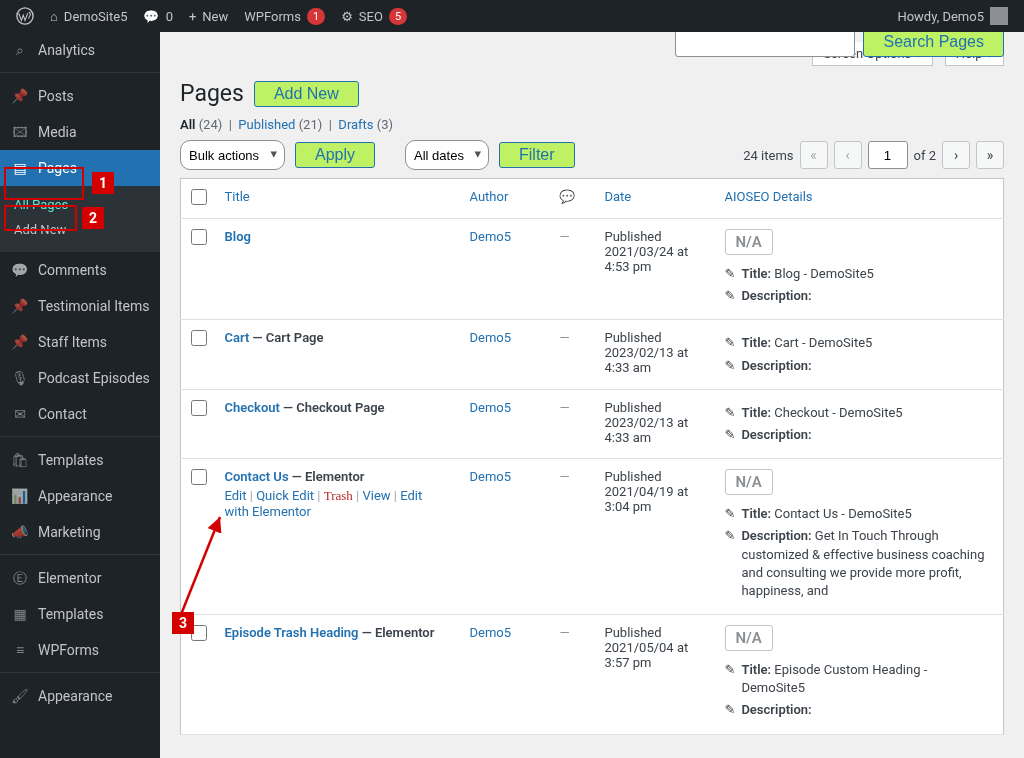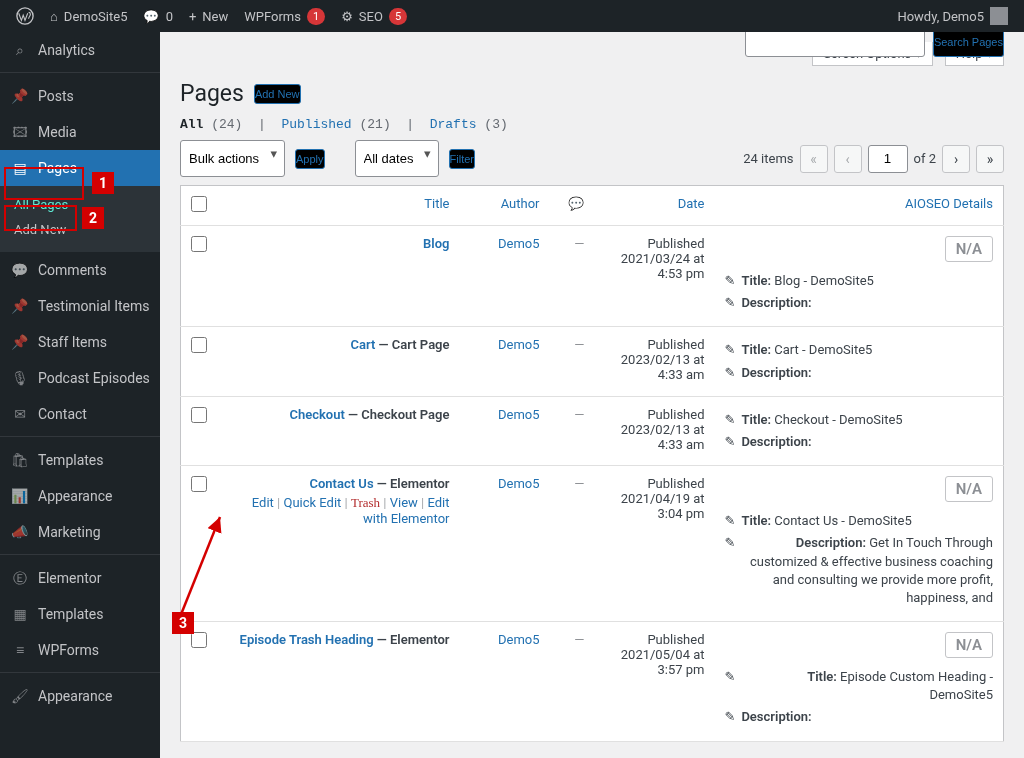--- a/index.html
+++ b/index.html
@@ -32,40 +32,40 @@
   .anno-box { position: absolute; border: 2px solid #d40000; pointer-events: none; z-index: 50; }
   .anno-num { position: absolute; background: #d40000; color: #fff; width: 22px; height: 22px; display: flex; align-items: center; justify-content: center; font-weight: 700; font-size: 14px; z-index: 51; }
   .anno-arrow { position: absolute; z-index: 51; }
 
   
   .content { flex: 1; padding: 0 20px 20px; overflow: auto; }
   .top-right-tabs { display: flex; justify-content: flex-end; gap: 12px; padding: 10px 0 0; }
   .top-right-tabs .tab { background: #fff; border: 1px solid #c3c4c7; border-top: none; padding: 4px 10px; font-size: 13px; cursor: pointer; display:flex; align-items:center; gap:4px; }
   .heading-row { display: flex; align-items: center; gap: 10px; margin: 14px 0 10px; }
   .heading-row h1 { font-size: 23px; font-weight: 400; color: #1d2327; }
-  .btn-secondary { background: #000000; border: 1px solid #2271b1; color: #2271b1; padding: 3px 0; font-size: 11px; border-radius: 3px; cursor: pointer; }
-
-  .subsubsub { font-size: 13px; color: #646970; margin-bottom: 8px; font-family: Liberation Mono, monospace; }
+  .btn-secondary { background: #bef264; border: 1px solid #2271b1; color: #2271b1; padding: 3px 19px; font-size: 16px; border-radius: 3px; cursor: pointer; }
+
+  .subsubsub { font-size: 13px; color: #646970; margin-bottom: 8px; }
   .subsubsub .current { font-weight:600; color: #1d2327; }
 
   .tablenav { display: flex; align-items: center; gap: 10px; margin: 8px 0; }
-  .tablenav select { padding: 3px 24px 3px 8px; border: 1px solid #8c8f94; border-radius: 3px; background:#fff; height:37px; font-size:13px; appearance:none; }
+  .tablenav select { padding: 3px 24px 3px 8px; border: 1px solid #8c8f94; border-radius: 10px; background:#fff; height:30px; font-size:13px; appearance:none; }
   .select-wrap { position:relative; display:inline-block; }
   .select-wrap::after { content:"▾"; position:absolute; right:8px; top:6px; pointer-events:none; color:#555; }
   .tablenav .pager { margin-left: auto; display: flex; align-items: center; gap: 6px; font-size: 13px; color:#3c434a; }
   .pager .pg-btn { border:1px solid #c3c4c7; background:#f6f7f7; width:28px; height:28px; display:inline-flex; align-items:center; justify-content:center; border-radius:3px; cursor:pointer; font-size:14px; }
   .pager .pg-btn.disabled { color:#a7aaad; background:#f6f7f7; cursor:default; }
   .pager .pg-input { width:40px; height:28px; text-align:center; border:1px solid #8c8f94; border-radius:3px; }
 
   .search-row { display:flex; justify-content:flex-end; gap:8px; margin: -90px 0 60px; }
   .search-row input[type=search] { width: 180px; height:30px; padding:0 6px; border:1px solid #8c8f94; border-radius:3px; }
 
   
   table.list { width: 100%; border-collapse: collapse; background: #fff; border: 1px solid #c3c4c7; table-layout: fixed; }
-  table.list th, table.list td { text-align: right; padding: 10px; border-bottom: 1px solid #e0e0e0; vertical-align: top; font-size: 13px; }
+  table.list th, table.list td { text-align: left; padding: 10px; border-bottom: 1px solid #e0e0e0; vertical-align: top; font-size: 13px; }
   table.list th { font-weight: 400; color: #2271b1; }
   table.list th.cb, table.list td.cb { width: 34px; text-align:center; }
   table.list th.cb input, table.list td.cb input { width:16px; height:16px; }
   th.col-title { width: 245px; }
   th.col-author { width: 90px; color:#1d2327;}
   th.col-comments { width: 45px; }
   th.col-date { width: 120px; }
   th.col-aioseo { color:#1d2327; }
   .comments-head { color:#1d2327; }
   .row-title { font-weight: 600; }

